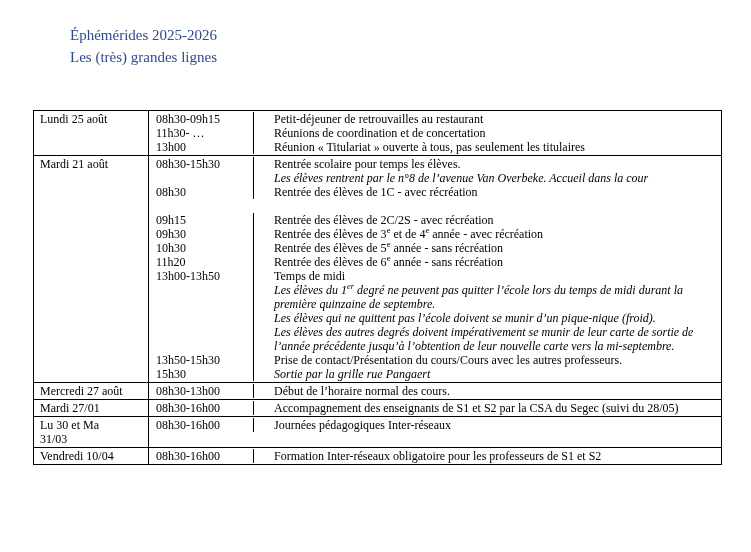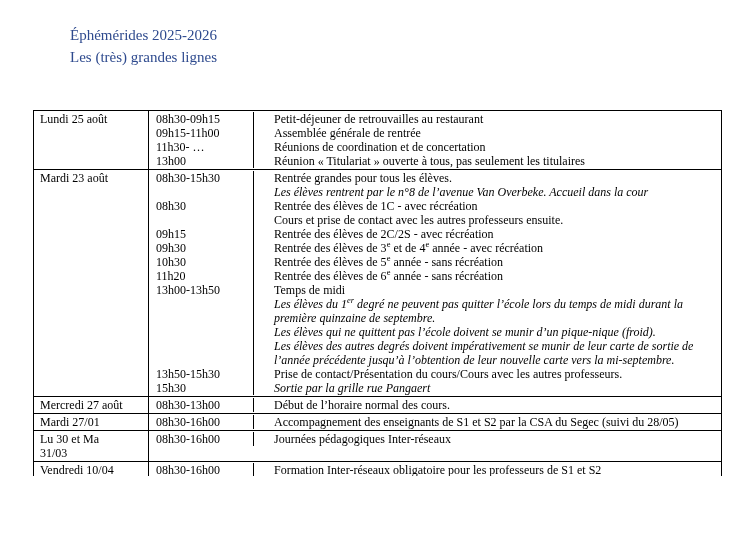--- a/index.html
+++ b/index.html
@@ -80,51 +80,46 @@
 
   <div class="schedule">
       <div class="section">
         <div class="day">Lundi 25 août</div>
         <div class="lines">
           <div class="line">
             <div class="time">08h30-09h15</div>
             <div class="desc">Petit-déjeuner de retrouvailles au restaurant</div>
           </div>
           <div class="line">
-            <div class="time">09h15-11h00</div>
-            <div class="desc">Assemblée générale de rentrée</div>
-          </div>
-          <div class="line">
             <div class="time">11h30- …</div>
             <div class="desc">Réunions de coordination et de concertation</div>
           </div>
           <div class="line">
             <div class="time">13h00</div>
             <div class="desc">Réunion « Titulariat » ouverte à tous, pas seulement les titulaires</div>
           </div>
         </div>
       </div>
       <div class="section">
-        <div class="day">Mardi 23 août</div>
+        <div class="day">Mardi 21 août</div>
         <div class="lines">
           <div class="line">
             <div class="time">08h30-15h30</div>
-            <div class="desc">Rentrée grandes pour tous les élèves.</div>
+            <div class="desc">Rentrée scolaire pour temps les élèves.</div>
           </div>
           <div class="line">
             <div class="time"></div>
             <div class="desc it">Les élèves rentrent par le n°8 de l’avenue Van Overbeke. Accueil dans la cour</div>
           </div>
           <div class="line">
             <div class="time">08h30</div>
             <div class="desc">Rentrée des élèves de 1C - avec récréation</div>
           </div>
           <div class="line">
             <div class="time"></div>
-            <div class="desc">Cours et prise de contact avec les autres professeurs ensuite.</div>
           </div>
           <div class="line">
             <div class="time">09h15</div>
             <div class="desc">Rentrée des élèves de 2C/2S - avec récréation</div>
           </div>
           <div class="line">
             <div class="time">09h30</div>
             <div class="desc">Rentrée des élèves de 3<sup>e</sup> et de 4<sup>e</sup> année - avec récréation</div>
           </div>
           <div class="line">

